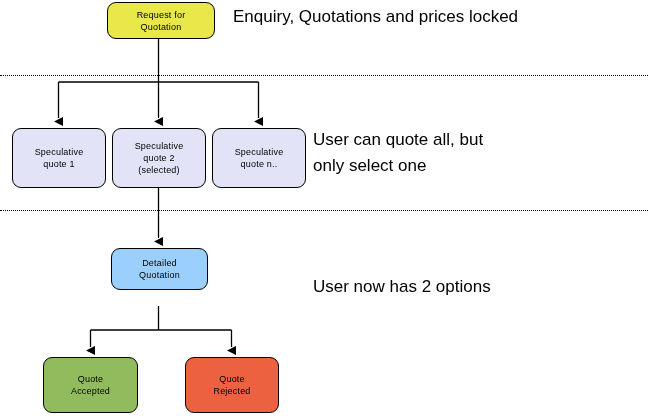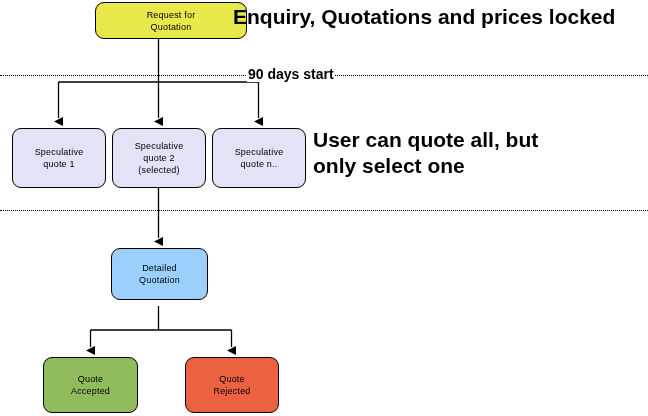--- a/index.html
+++ b/index.html
@@ -24,36 +24,35 @@
     align-items: center;
     justify-content: center;
     text-align: center;
     color: #000000;
     font-size: 9px;
     line-height: 12px;
     letter-spacing: 0.2px;
     white-space: pre-line;
     z-index: 3;
   }
-  .node-rfq      { left: 95px;  top: 2px;   width: 152px; height: 37px; background: #e8e84a; }
+  .node-rfq      { left: 107px;  top: 2px;   width: 108px; height: 37px; background: #e8e84a; }
   .node-spec1    { left: 12px;  top: 128px; width: 94px;  height: 60px; background: #e3e3f8; }
   .node-spec2    { left: 112px; top: 128px; width: 94px;  height: 60px; background: #e3e3f8; }
   .node-specn    { left: 212px; top: 128px; width: 94px;  height: 60px; background: #e3e3f8; }
-  .node-detailed { left: 111px; top: 248px; width: 97px;  height: 52px; background: #9bd0fc; }
+  .node-detailed { left: 111px; top: 248px; width: 97px;  height: 42px; background: #9bd0fc; }
   .node-accepted { left: 43px;  top: 357px; width: 95px;  height: 56px; background: #91bc5e; }
   .node-rejected { left: 185px; top: 357px; width: 94px;  height: 56px; background: #ec6240; }
 
   .side-note {
     position: absolute;
     color: #000000;
-    font-size: 21px;
+    font-size: 17px;
     line-height: 26px;
     white-space: pre-line;
     z-index: 3;
-    font-weight: bold;
   }
   .note-1 { left: 233px; top: 4px; }
   .note-2 { left: 313px; top: 127px; }
   .note-3 { left: 313px; top: 274px; }
 
   .divider {
     position: absolute;
     left: 0;
     width: 648px;
     height: 0;
@@ -103,35 +102,35 @@
 
       <line x1="158.5" y1="306" x2="158.5" y2="330"></line>
       <line x1="90.5" y1="330" x2="231.5" y2="330"></line>
       <line x1="90.5" y1="330" x2="90.5" y2="347" marker-end="url(#arrow)"></line>
       <line x1="231.5" y1="330" x2="231.5" y2="347" marker-end="url(#arrow)"></line>
     </g>
   </svg>
 
   <div class="divider divider-1"></div>
   <div class="divider divider-2"></div>
-  <div class="divider-label divider-label-1">90 days start</div>
 
   <div class="node node-rfq">Request for
 Quotation</div>
   <div class="node node-spec1">Speculative
 quote 1</div>
   <div class="node node-spec2">Speculative
 quote 2
 (selected)</div>
   <div class="node node-specn">Speculative
 quote n..</div>
   <div class="node node-detailed">Detailed
 Quotation</div>
   <div class="node node-accepted">Quote
 Accepted</div>
   <div class="node node-rejected">Quote
 Rejected</div>
 
   <div class="side-note note-1">Enquiry, Quotations and prices locked</div>
   <div class="side-note note-2">User can quote all, but
 only select one</div>
+  <div class="side-note note-3">User now has 2 options</div>
 
 </div>
 
 </body></html>

